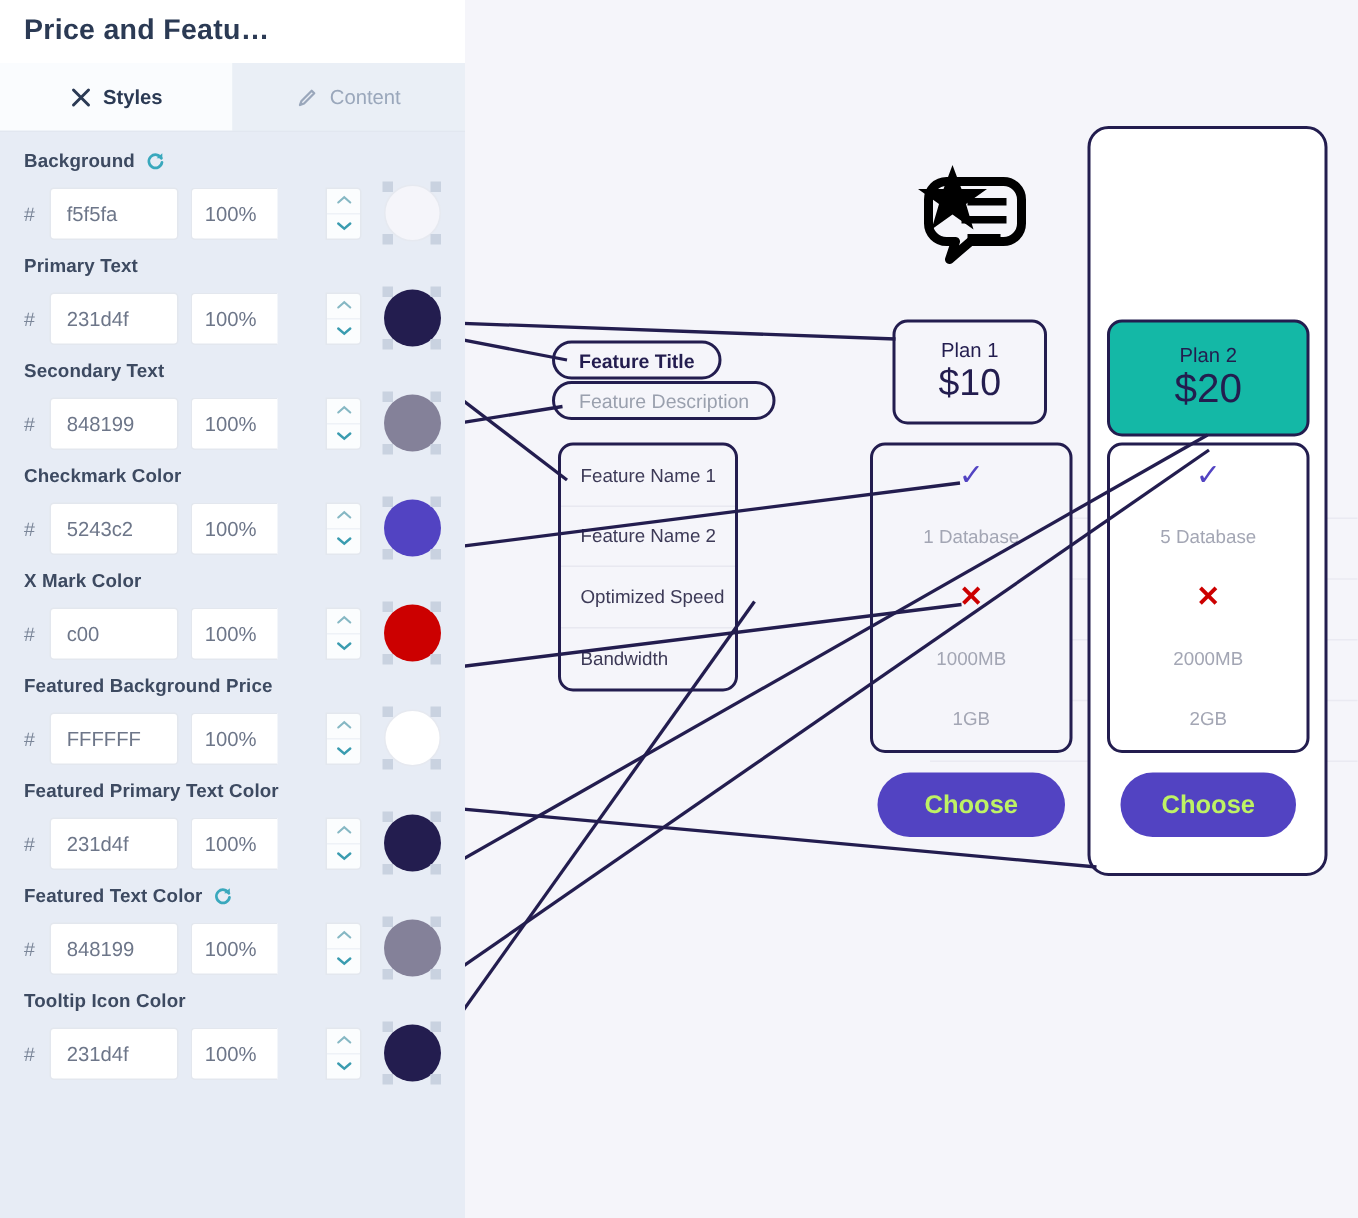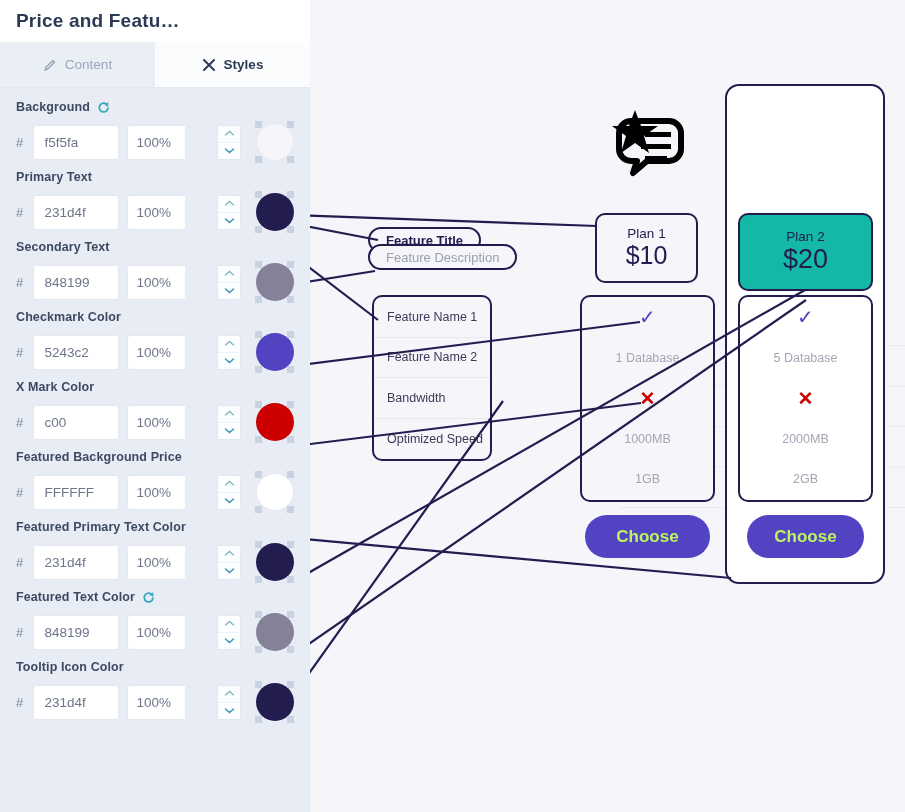--- a/index.html
+++ b/index.html
@@ -213,36 +213,36 @@
         <rect x="42" y="66" width="8" height="9" fill="#111"></rect>
       </svg>
     </div>
 
     <div class="featured-card widget" style="left:415px; top:84px; width:160px; height:500px;"></div>
 
     <div class="pill primary widget" style="left:58px; top:227px;">
       <span>Feature Title</span>
     </div>
 
-    <div class="pill secondary widget" style="left:58px; top:244px;justify-content:flex-end;">
+    <div class="pill secondary widget" style="left:58px; top:254px;justify-content:flex-end;">
       <span>Feature Description</span>
     </div>
 
     <div class="feature-list widget" id="feature-list" style="left:62px; top:295px;">
         <div class="frow">
           <span>Feature Name 1</span>
         </div>
         <div class="frow">
           <span>Feature Name 2</span>
         </div>
         <div class="frow">
+          <span>Optimized Speed</span>
+        </div>
+        <div class="frow">
           <span>Bandwidth</span>
-        </div>
-        <div class="frow">
-          <span>Optimized Speed</span>
         </div>
       </div>
 
     <div class="plan-head widget" style="left:285px; top:213px; width:103px; height:70px;">
       <span class="plan-name">Plan 1</span>
       <span class="plan-price">$10</span>
     </div>
 
     <div class="plan-head featured widget" style="left:428px; top:213px; width:135px; height:78px;">
       <span class="plan-name">Plan 2</span>
@@ -312,36 +312,36 @@
     </g>
   </svg>
 
   <div id="sidebar">
 
     <div id="panel-header">
       <div id="panel-title">Price and Featu…</div>
     </div>
 
     <div id="tabbar">
+      <div class="tab active">
+        <span>
+          <svg width="14" height="14" viewBox="0 0 14 14">
+            <path d="M2 2 L12 12 M12 2 L2 12" stroke="#2b3a54" stroke-width="2" stroke-linecap="round"></path>
+          </svg>
+        </span>
+        <span>Styles</span>
+      </div>
       <div class="tab inactive">
         <span>
           <svg width="14" height="14" viewBox="0 0 14 14">
             <path d="M2 12 L3 9.3 L9.8 2.5 L11.5 4.2 L4.7 11 Z" fill="none" stroke="#9aa7bb" stroke-width="1.5" stroke-linejoin="round"></path>
           </svg>
         </span>
         <span>Content</span>
       </div>
-      <div class="tab active">
-        <span>
-          <svg width="14" height="14" viewBox="0 0 14 14">
-            <path d="M2 2 L12 12 M12 2 L2 12" stroke="#2b3a54" stroke-width="2" stroke-linecap="round"></path>
-          </svg>
-        </span>
-        <span>Styles</span>
-      </div>
     </div>
 
     <div id="fields">
         <div class="field-group">
           <div class="field-label">
             <span>Background</span>
             <span class="refresh-icon">
               <svg width="13" height="13" viewBox="0 0 13 13">
                 <path d="M10.6 4.6 A4.4 4.4 0 1 0 11 7.2" fill="none" stroke="#3aa8bd" stroke-width="1.8" stroke-linecap="round"></path>
                 <path d="M7.4 4.5 L11.2 4.5 L11.2 1.1 Z" fill="#3aa8bd"></path>

